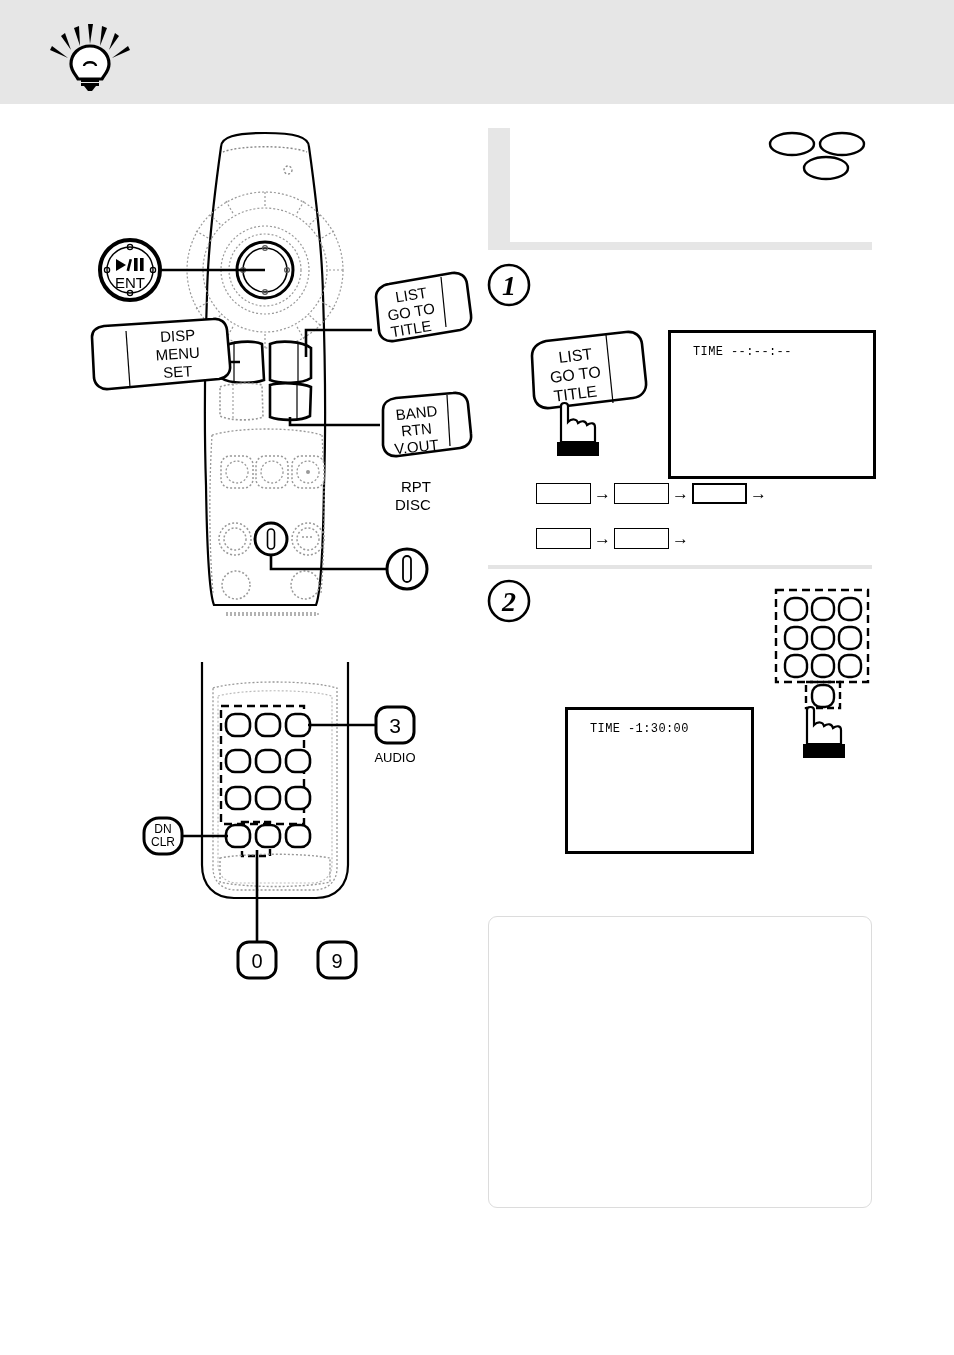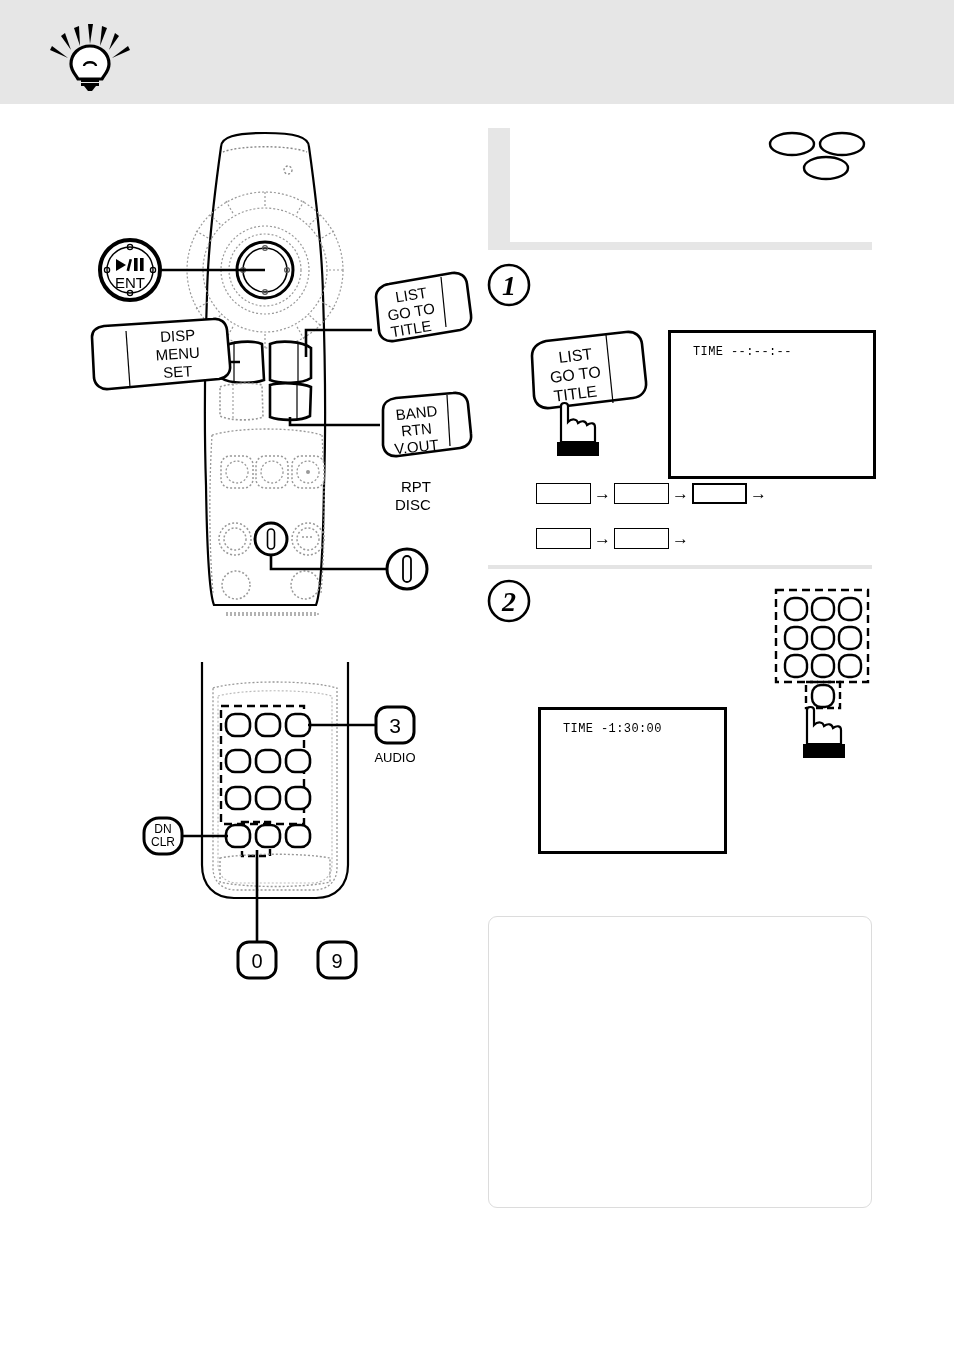--- a/index.html
+++ b/index.html
@@ -46,21 +46,21 @@
     font-size:14px;line-height:19px;white-space:pre-wrap;
   }
   #step1-text{left:546px;top:266px;width:320px;}
   #step2-text{left:546px;top:582px;width:214px;}
 
   
   .tv{
     border:3px solid #000;background:#fff;
   }
   #tv1{left:668px;top:314px;width:202px;height:143px;margin-top:16px;}
-  #tv2{left:538px;top:707px;width:183px;height:141px;text-align:right;}
+  #tv2{left:565px;top:707px;width:183px;height:141px;text-align:right;}
   .tv-line{
     position:absolute;left:22px;top:12px;
     font-family:"Liberation Mono","DejaVu Sans Mono",monospace;
     font-size:12px;letter-spacing:.4px;white-space:pre;
   }
 
   
   #step1-key{left:528px;top:330px;width:130px;height:130px;}
 
   

